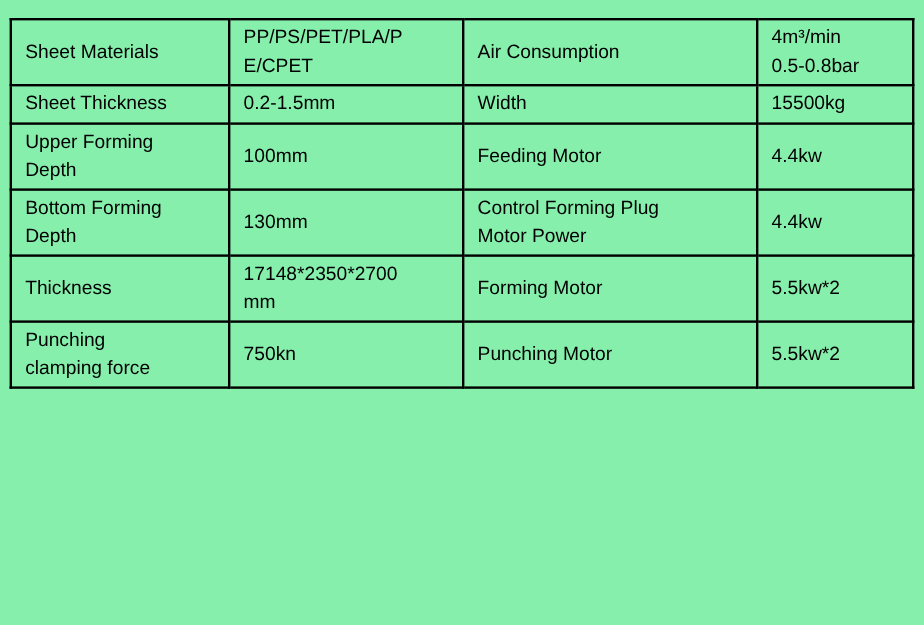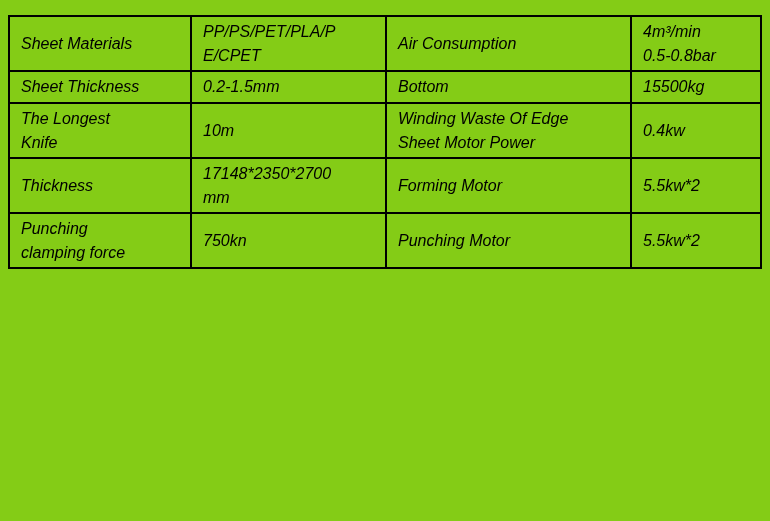--- a/index.html
+++ b/index.html
@@ -4,25 +4,24 @@
 <style>
   html, body {
     margin: 0;
     padding: 0;
     background: #ffffff;
   }
   .page {
     position: relative;
     width: 770px;
     height: 521px;
-    background: #84cc16;
+    background: #86efac;
     font-family: "Liberation Sans", "DejaVu Sans", sans-serif;
     color: #000000;
     overflow: hidden;
-    font-style: italic;
   }
   table.spec-table {
     position: absolute;
     left: 8px;
     top: 15px;
     width: 752px;
     border-collapse: collapse;
     table-layout: fixed;
   }
   table.spec-table td {
@@ -57,30 +56,37 @@
         <td>Sheet Materials</td>
         <td>PP/PS/PET/PLA/P
 E/CPET</td>
         <td>Air Consumption</td>
         <td>4m³/min
 0.5-0.8bar</td>
       </tr>
       <tr class="single">
         <td>Sheet Thickness</td>
         <td>0.2-1.5mm</td>
-        <td>Bottom</td>
+        <td>Width</td>
         <td>15500kg</td>
       </tr>
       <tr class="tall">
-        <td>The Longest
-Knife</td>
-        <td>10m</td>
-        <td>Winding Waste Of Edge
-Sheet Motor Power</td>
-        <td>0.4kw</td>
+        <td>Upper Forming
+Depth</td>
+        <td>100mm</td>
+        <td>Feeding Motor</td>
+        <td>4.4kw</td>
+      </tr>
+      <tr class="tall">
+        <td>Bottom Forming
+Depth</td>
+        <td>130mm</td>
+        <td>Control Forming Plug
+Motor Power</td>
+        <td>4.4kw</td>
       </tr>
       <tr class="tall">
         <td>Thickness</td>
         <td>17148*2350*2700
 mm</td>
         <td>Forming Motor</td>
         <td>5.5kw*2</td>
       </tr>
       <tr class="tall">
         <td>Punching

